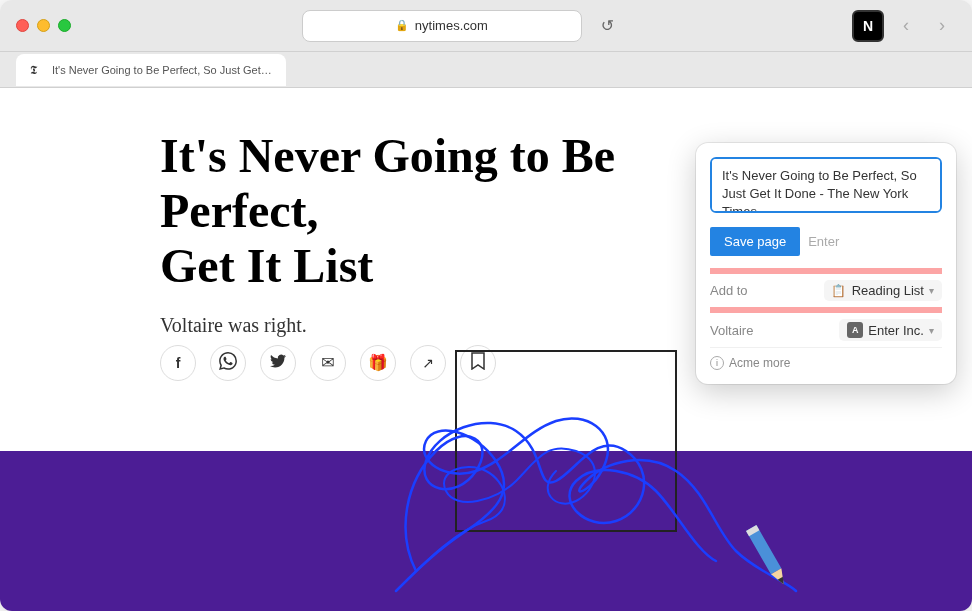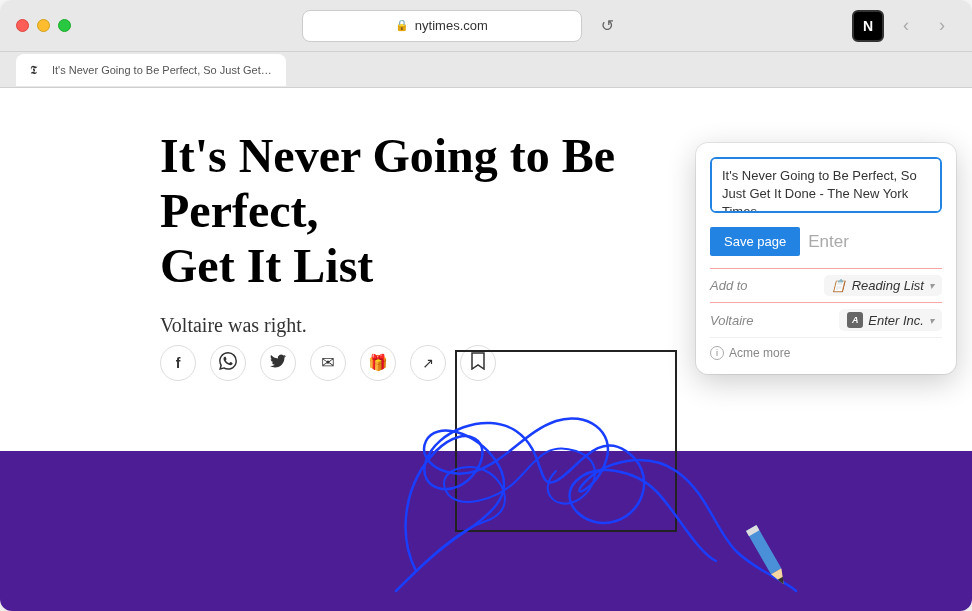--- a/index.html
+++ b/index.html
@@ -254,31 +254,30 @@
       color: #fff;
       border: none;
       border-radius: 2px;
       padding: 7px 14px;
       font-size: 13px;
       font-weight: 500;
       cursor: pointer;
     }
 
     .enter-hint {
-      font-size: 17px;
+      font-size: 13px;
       color: #aaa;
     }
 
     .popup-row {
       display: flex;
       align-items: center;
       justify-content: space-between;
       padding: 6px 0;
-      border-top: 1px solid #fca5a5;
-      font-style: italic;
+      border-top: 6px solid #fca5a5;
     }
 
     .popup-row-label {
       font-size: 13px;
       color: #888;
     }
 
     .popup-row-value {
       display: flex;
       align-items: center;

